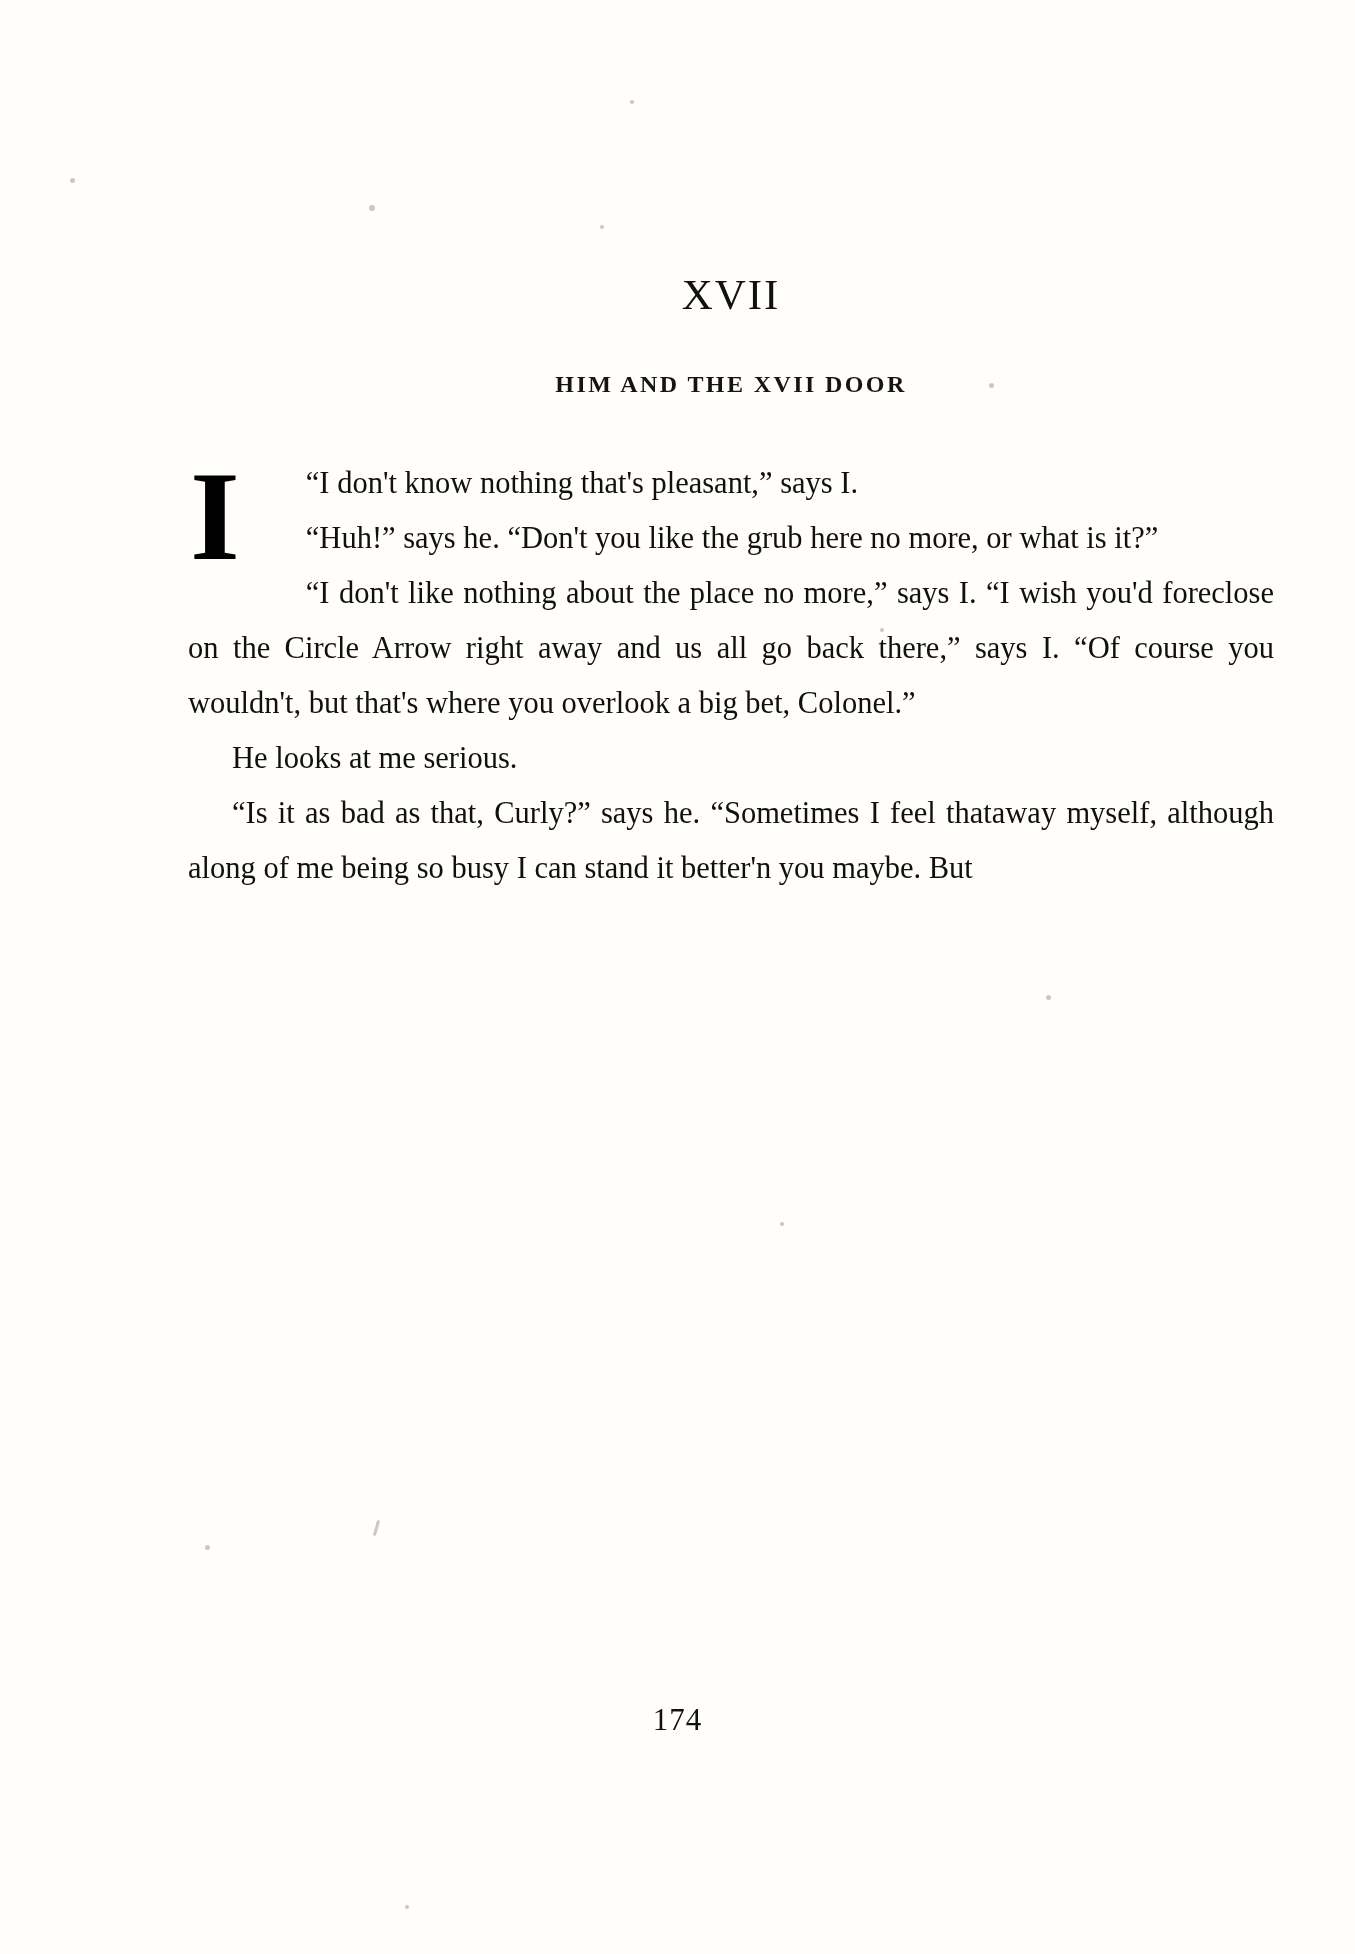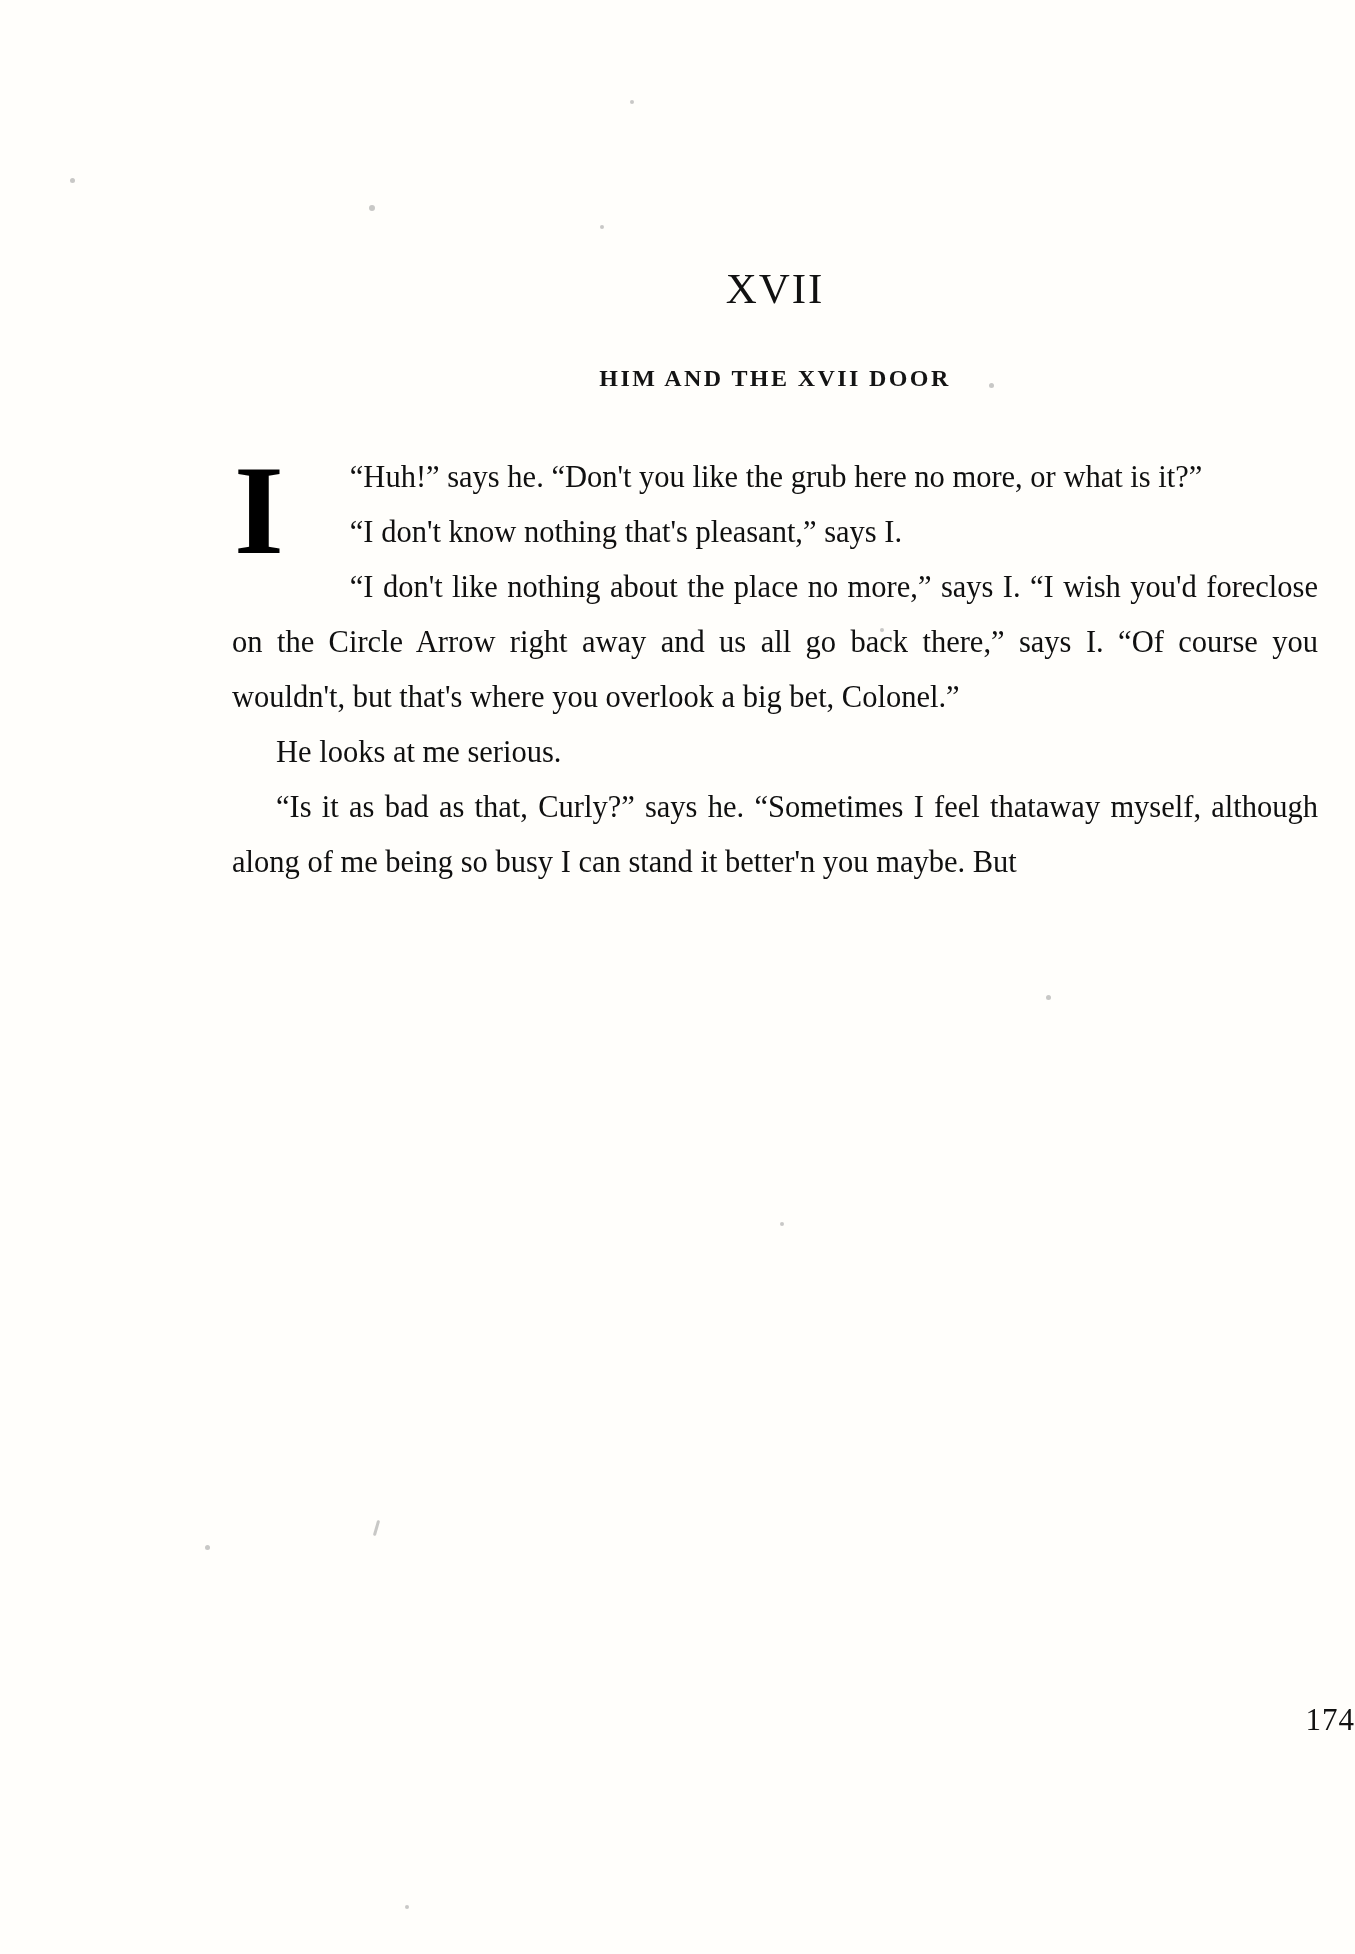--- a/index.html
+++ b/index.html
@@ -19,23 +19,22 @@
   
   .speck {
     position: absolute;
     background: #9a9a9a;
     border-radius: 50%;
     opacity: .55;
   }
   .content {
     position: absolute;
     left: 188px;
-    top: 264px;
+    top: 270px;
     width: 1086px;
-    margin-left: 44px;
   }
   .chapter-number {
     text-align: center;
     font-size: 43px;
     letter-spacing: 2px;
     font-family: "Liberation Serif", serif;
     margin: 0 0 52px 0;
     font-weight: normal;
     color: #111;
   }
@@ -72,21 +71,21 @@
     padding: 6px 22px 0 2px;
     margin-top: 2px;
     font-family: "Liberation Serif", serif;
     color: #000;
   }
   .page-number {
     position: absolute;
     left: 0;
     right: 0;
     top: 1702px;
-    text-align: right;
+    text-align: center;
     font-size: 31px;
     letter-spacing: 1px;
     color: #111;
     font-family: "Liberation Serif", serif;
   }
 </style>
 </head>
 <body>
 
 <div class="page">
@@ -106,22 +105,22 @@
   <div class="content">
 
     <h1 class="chapter-number">XVII</h1>
 
     <h2 class="chapter-title">HIM AND THE XVII DOOR</h2>
 
     <div class="body-text">
 
       <p class="dropcap-para"><span class="dropcap">I</span></p>
 
+      <p class="indent">“I don't know nothing that's pleasant,” says I.</p>
       <p class="indent">“Huh!” says he.  “Don't you like the grub here no more, or what is it?”</p>
-      <p class="indent">“I don't know nothing that's pleasant,” says I.</p>
       <p class="indent">“I don't like nothing about the place no more,” says I.  “I wish you'd foreclose on the Circle Arrow right away and us all go back there,” says I.  “Of course you wouldn't, but that's where you overlook a big bet, Colonel.”</p>
       <p class="indent">He looks at me serious.</p>
       <p class="indent">“Is it as bad as that, Curly?” says he.  “Sometimes I feel thataway myself, although along of me being so busy I can stand it better'n you maybe.  But</p>
 
     </div>
   </div>
 
   <div class="page-number">174</div>
 
 </div>

